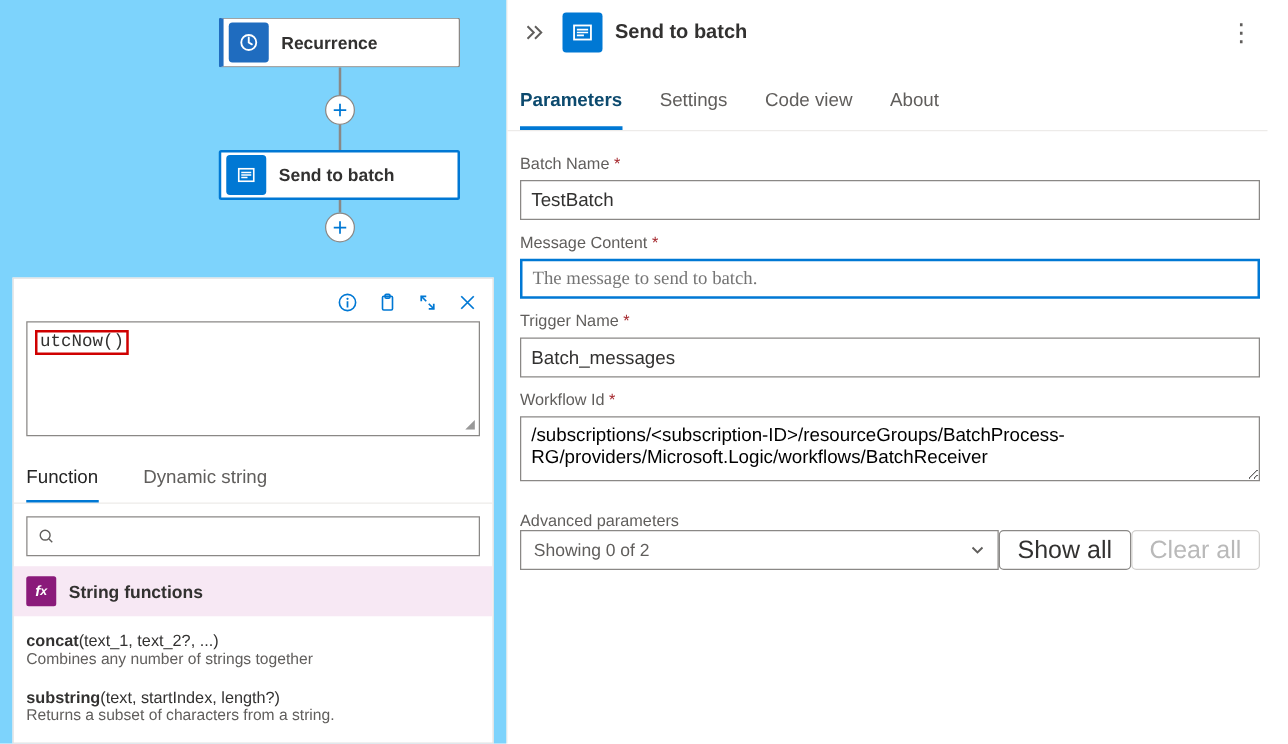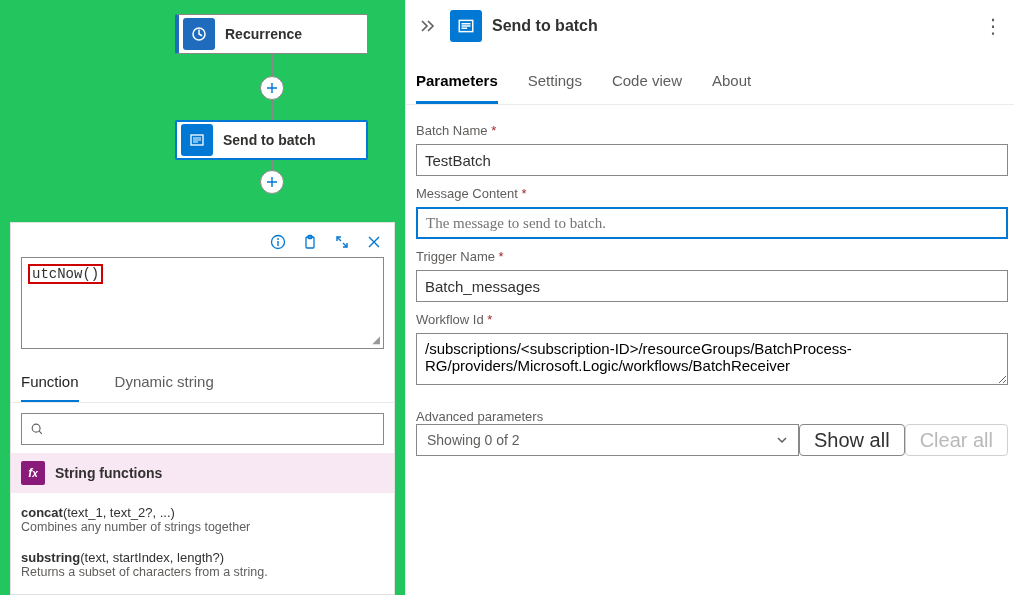--- a/index.html
+++ b/index.html
@@ -1,20 +1,20 @@
 <!DOCTYPE html>
 <html><head>
 <meta charset="utf-8">
 <style>
   * { box-sizing: border-box; margin: 0; padding: 0; font-family: "Segoe UI", Arial, sans-serif; }
   body { background: #fff; color: #323130; font-size: 14px; width: 1030px; height: 595px; overflow: hidden; }
   .app { display: flex; width: 100%; height: 100%; }
 
   
-  .left { width: 405px; height: 100%; position: relative; background: #22c55e; }
+  .left { width: 405px; height: 100%; position: relative; background: #7dd3fc; }
 
   .canvas { position: absolute; top: 0; left: 0; right: 0; height: 210px; }
   .node { position: absolute; display: flex; align-items: center; background: #fff; border: 1px solid #8a8886; border-radius: 2px; height: 40px; font-size: 14px; }
   .node .nicon { width: 32px; height: 32px; margin: 4px; border-radius: 3px; display: flex; align-items: center; justify-content: center; }
   .node .nlabel { padding: 0 24px 0 6px; font-weight: 600; }
   .node-recurrence { left: 175px; top: 14px; width: 193px; border-left: 4px solid #1f6cbf; }
   .node-recurrence .nicon { background: #1f6cbf; }
   .node-sendbatch { left: 175px; top: 120px; width: 193px; border: 2px solid #0078d4; }
   .node-sendbatch .nicon { background: #0078d4; }
   .connector { position: absolute; left: 271px; width: 2px; background: #8a8886; }
@@ -53,21 +53,21 @@
   
   .right { flex: 1; border-left: 1px solid #edebe9; display: flex; flex-direction: column; padding: 0 16px 0 0; }
   .rheader { display: flex; align-items: center; gap: 10px; padding: 10px 6px 10px 10px; }
   .collapse-ic { color: #605e5c; cursor: pointer; padding: 4px; }
   .ricon { width: 32px; height: 32px; background: #0078d4; border-radius: 3px; display: flex; align-items: center; justify-content: center; }
   .rtitle { font-size: 16px; font-weight: 600; flex: 1; }
   .overflow { font-size: 20px; color: #605e5c; cursor: pointer; padding: 0 4px; letter-spacing: 1px; }
 
   .rtabs { display: flex; gap: 30px; padding: 14px 0 0 10px; border-bottom: 1px solid #edebe9; }
   .rtab { padding: 6px 0 12px; font-size: 15px; color: #605e5c; cursor: pointer; }
-  .rtab.active { color: #000000; border-bottom: 3px solid #0078d4; font-weight: 600; }
+  .rtab.active { color: #0c4a6e; border-bottom: 3px solid #0078d4; font-weight: 600; }
 
   .formarea { padding: 14px 6px 0 10px; display: flex; flex-direction: column; gap: 6px; }
   .flabel { font-size: 13px; color: #605e5c; margin-top: 4px; }
   .req { color: #a4262c; }
   .finput { width: 100%; border: 1px solid #8a8886; height: 32px; padding: 4px 8px; font-size: 15px; color: #323130; }
   .finput.focus { border: 2px solid #0078d4; color: #767676; font-family: Liberation Serif, serif; }
   .ftextarea { width: 100%; border: 1px solid #8a8886; padding: 6px 8px; font-size: 15px; min-height: 52px; resize: vertical; }
 
   .advrow { display: flex; align-items: flex-end; margin-top: 18px; }
   .advcol { flex: 1; }

